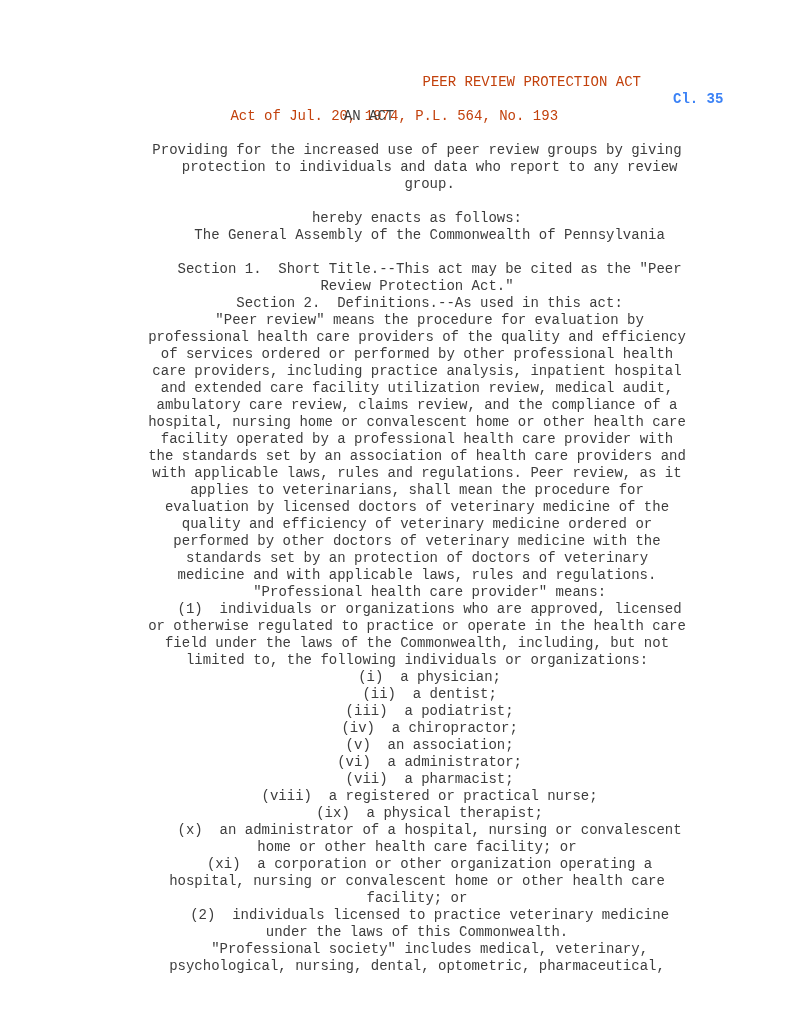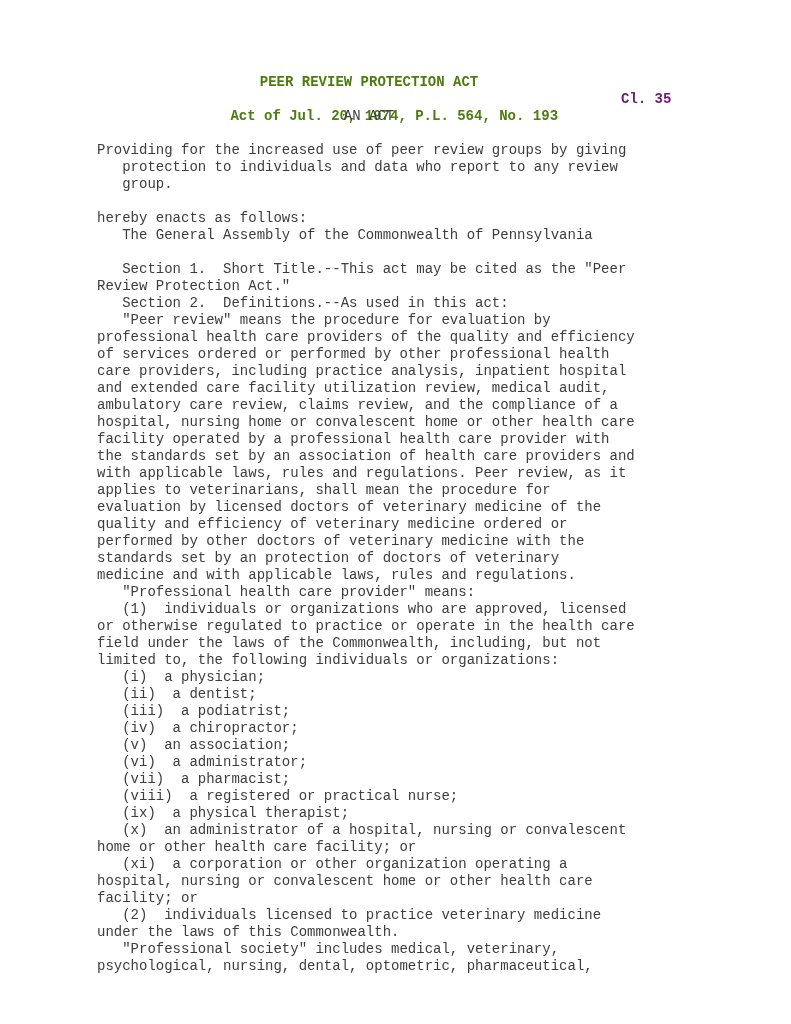--- a/index.html
+++ b/index.html
@@ -25,37 +25,39 @@
     width: 640px;
   }
   .hdr-row {
     position: relative;
     width: 544px;
     height: 17px;
     text-align: center;
     white-space: pre;
   }
   .bold {
-    font-weight: bold;
-    color: #4d7c0f;
+    font-weight: normal;
+    color: #c2410c;
+    text-align: right;
   }
   .cl {
     position: absolute;
-    left: 524px;
+    left: 576px;
     top: 0;
     white-space: pre;
     font-weight: bold;
-    color: #701a75;
+    color: #3b82f6;
   }
   .blank-row {
     height: 17px;
   }
   .body-text .line {
     height: 17px;
     white-space: pre;
+    text-align: center;
   }
 </style>
 </head>
 <body>
 
 <div class="page">
   <div class="doc">
 
     <div class="hdr-row bold">PEER REVIEW PROTECTION ACT</div>
 

